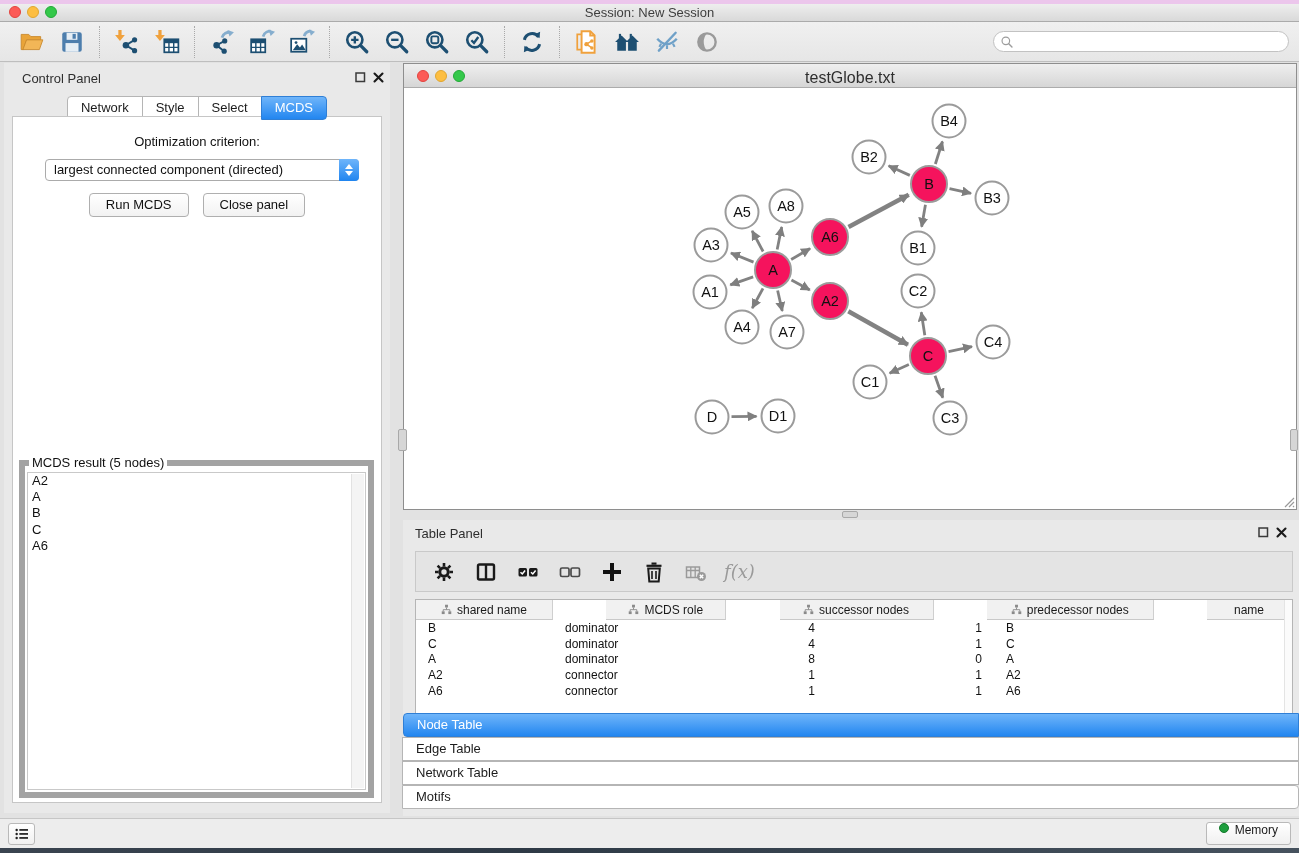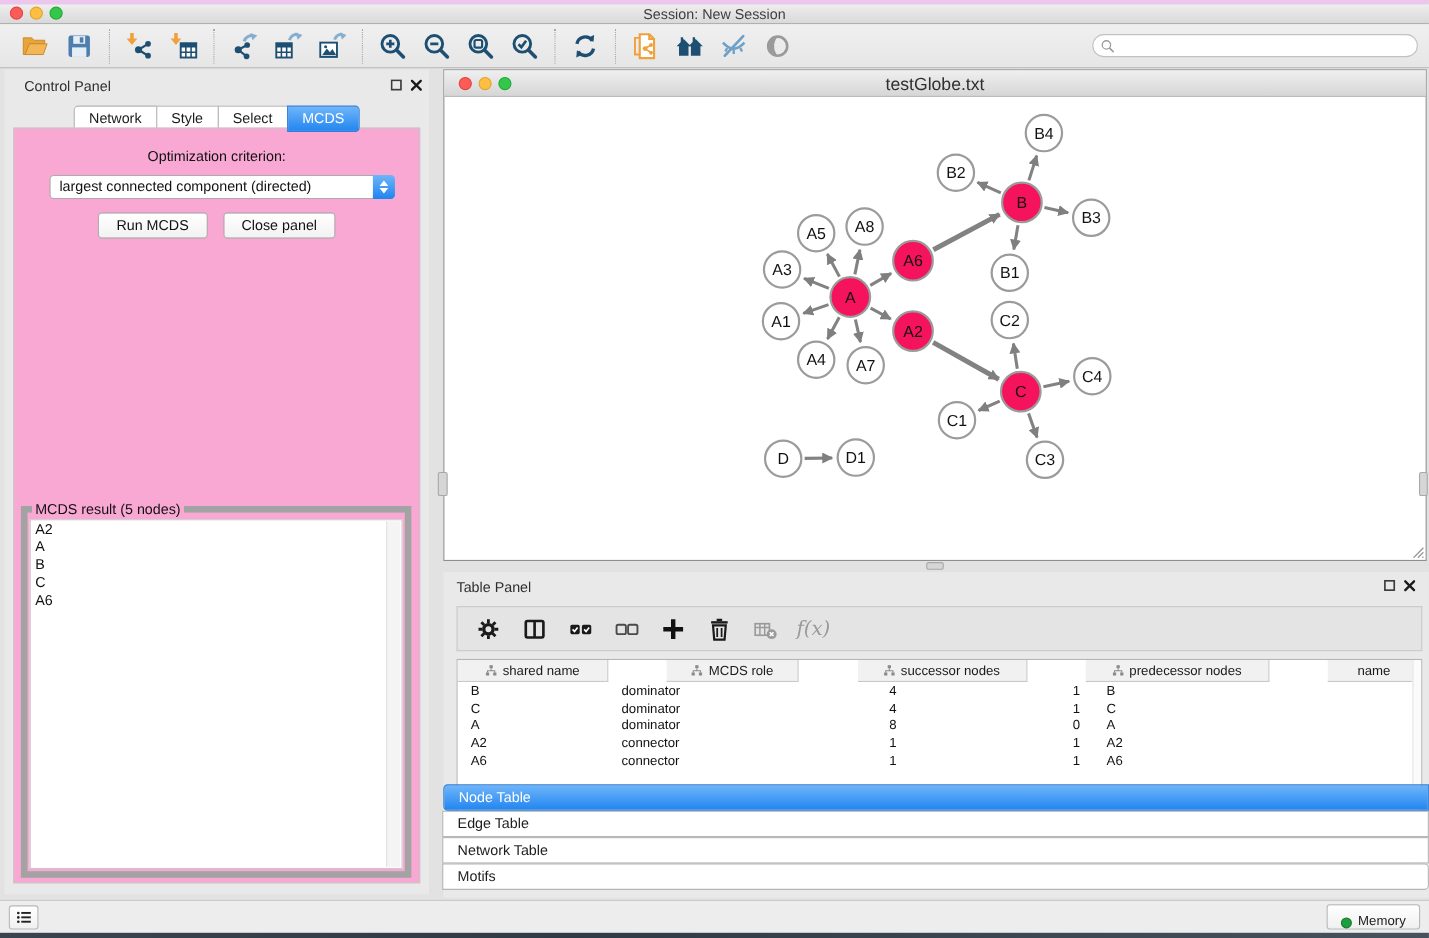--- a/index.html
+++ b/index.html
@@ -38,21 +38,21 @@
   #control-panel { position:absolute; left:4px; top:63px; width:386px; height:750px; background:#E9E9E9; }
   #control-panel .hdr { position:absolute; left:18px; top:8px; }
   #control-panel .winbtns { position:absolute; right:6px; top:9px; }
   #cp-tabs { position:absolute; left:0; top:33px; width:100%; display:flex; justify-content:center; }
   .seg { font-size:13px; color:#1c1c1c; background:#fff; border:1px solid #B5B5B5; padding:3px 13px 4px;
     margin-left:-1px; position:relative; }
   .seg:first-child { border-radius:4px 0 0 4px; margin-left:0; }
   .seg:last-child { border-radius:0 4px 4px 0; }
   .seg.active { background:linear-gradient(#6FB5FA,#2286F0); color:#fff; border-color:#2F7FD6; z-index:2; }
   #cp-body { position:absolute; left:8px; right:8px; top:53px; bottom:10px;
-    background:#f9a8d4; border:1px solid #C6C6C6; }
+    background:#ffffff; border:1px solid #C6C6C6; }
   #opt-label { text-align:center; margin-top:17px; font-size:13px; color:#111; }
   #criterion { position:absolute; left:32px; top:42px; width:314px; height:22px; background:#fff;
     border:1px solid #ABABAB; border-radius:4px; font-size:13px; color:#111; line-height:20px; padding-left:8px; }
   #criterion .stepper { position:absolute; right:-1px; top:-1px; width:20px; height:22px; border-radius:0 4px 4px 0;
     background:linear-gradient(#6FB5FA,#1F84EF); display:flex; flex-direction:column; align-items:center; justify-content:center; gap:2px; }
   .arr-up { width:0; height:0; border-left:4px solid transparent; border-right:4px solid transparent; border-bottom:5px solid #fff; }
   .arr-dn { width:0; height:0; border-left:4px solid transparent; border-right:4px solid transparent; border-top:5px solid #fff; }
   #cp-buttons { position:absolute; left:0; width:100%; top:76px; display:flex; justify-content:center; gap:14px; }
   .push-btn { background:linear-gradient(#FFFFFF,#F2F2F2); border:1px solid #AFAFAF; border-radius:4px;
     font-size:13px; color:#111; padding:3px 16px 4px; }
@@ -93,21 +93,21 @@
   .ar { padding-right:12px; text-align:right; }
   #nt-scroll { position:absolute; right:0; top:0; bottom:0; width:8px; background:#FBFBFB; border-left:1px solid #E4E4E4; }
   #tp-tabs { position:absolute; left:0; bottom:7px; width:100%; display:flex; justify-content:center;flex-direction:column; }
 
   
   #statusbar { position:absolute; left:0; top:818px; width:1299px; height:30px;
     background:#EDEDED; border-top:1px solid #C6C6C6; }
   #list-btn { position:absolute; left:8px; top:4px; width:27px; height:22px; background:linear-gradient(#FFF,#F0F0F0);
     border:1px solid #B9B9B9; border-radius:3px; display:flex; align-items:center; justify-content:center; }
   #memory-btn { position:absolute; right:8px; top:3px; height:23px; background:linear-gradient(#FFF,#F0F0F0);
-    border:1px solid #B9B9B9; border-radius:3px; display:flex; align-items:flex-end; gap:6px; padding:0 12px; }
+    border:1px solid #B9B9B9; border-radius:3px; display:flex; align-items:flex-start; gap:6px; padding:0 12px; }
   #memory-btn .dot { width:10px; height:10px; border-radius:50%; background:#1E9E3E; border:1px solid #157A2D; }
   #memory-btn .lbl { font-size:12px; color:#1a1a1a; }
   #desktop-strip { position:absolute; left:0; top:848px; width:1299px; height:5px;
     background:linear-gradient(90deg,#3A4450,#2E3A46 40%,#46525E); }
 </style>
 </head>
 <body>
 
 <div id="app">
 

